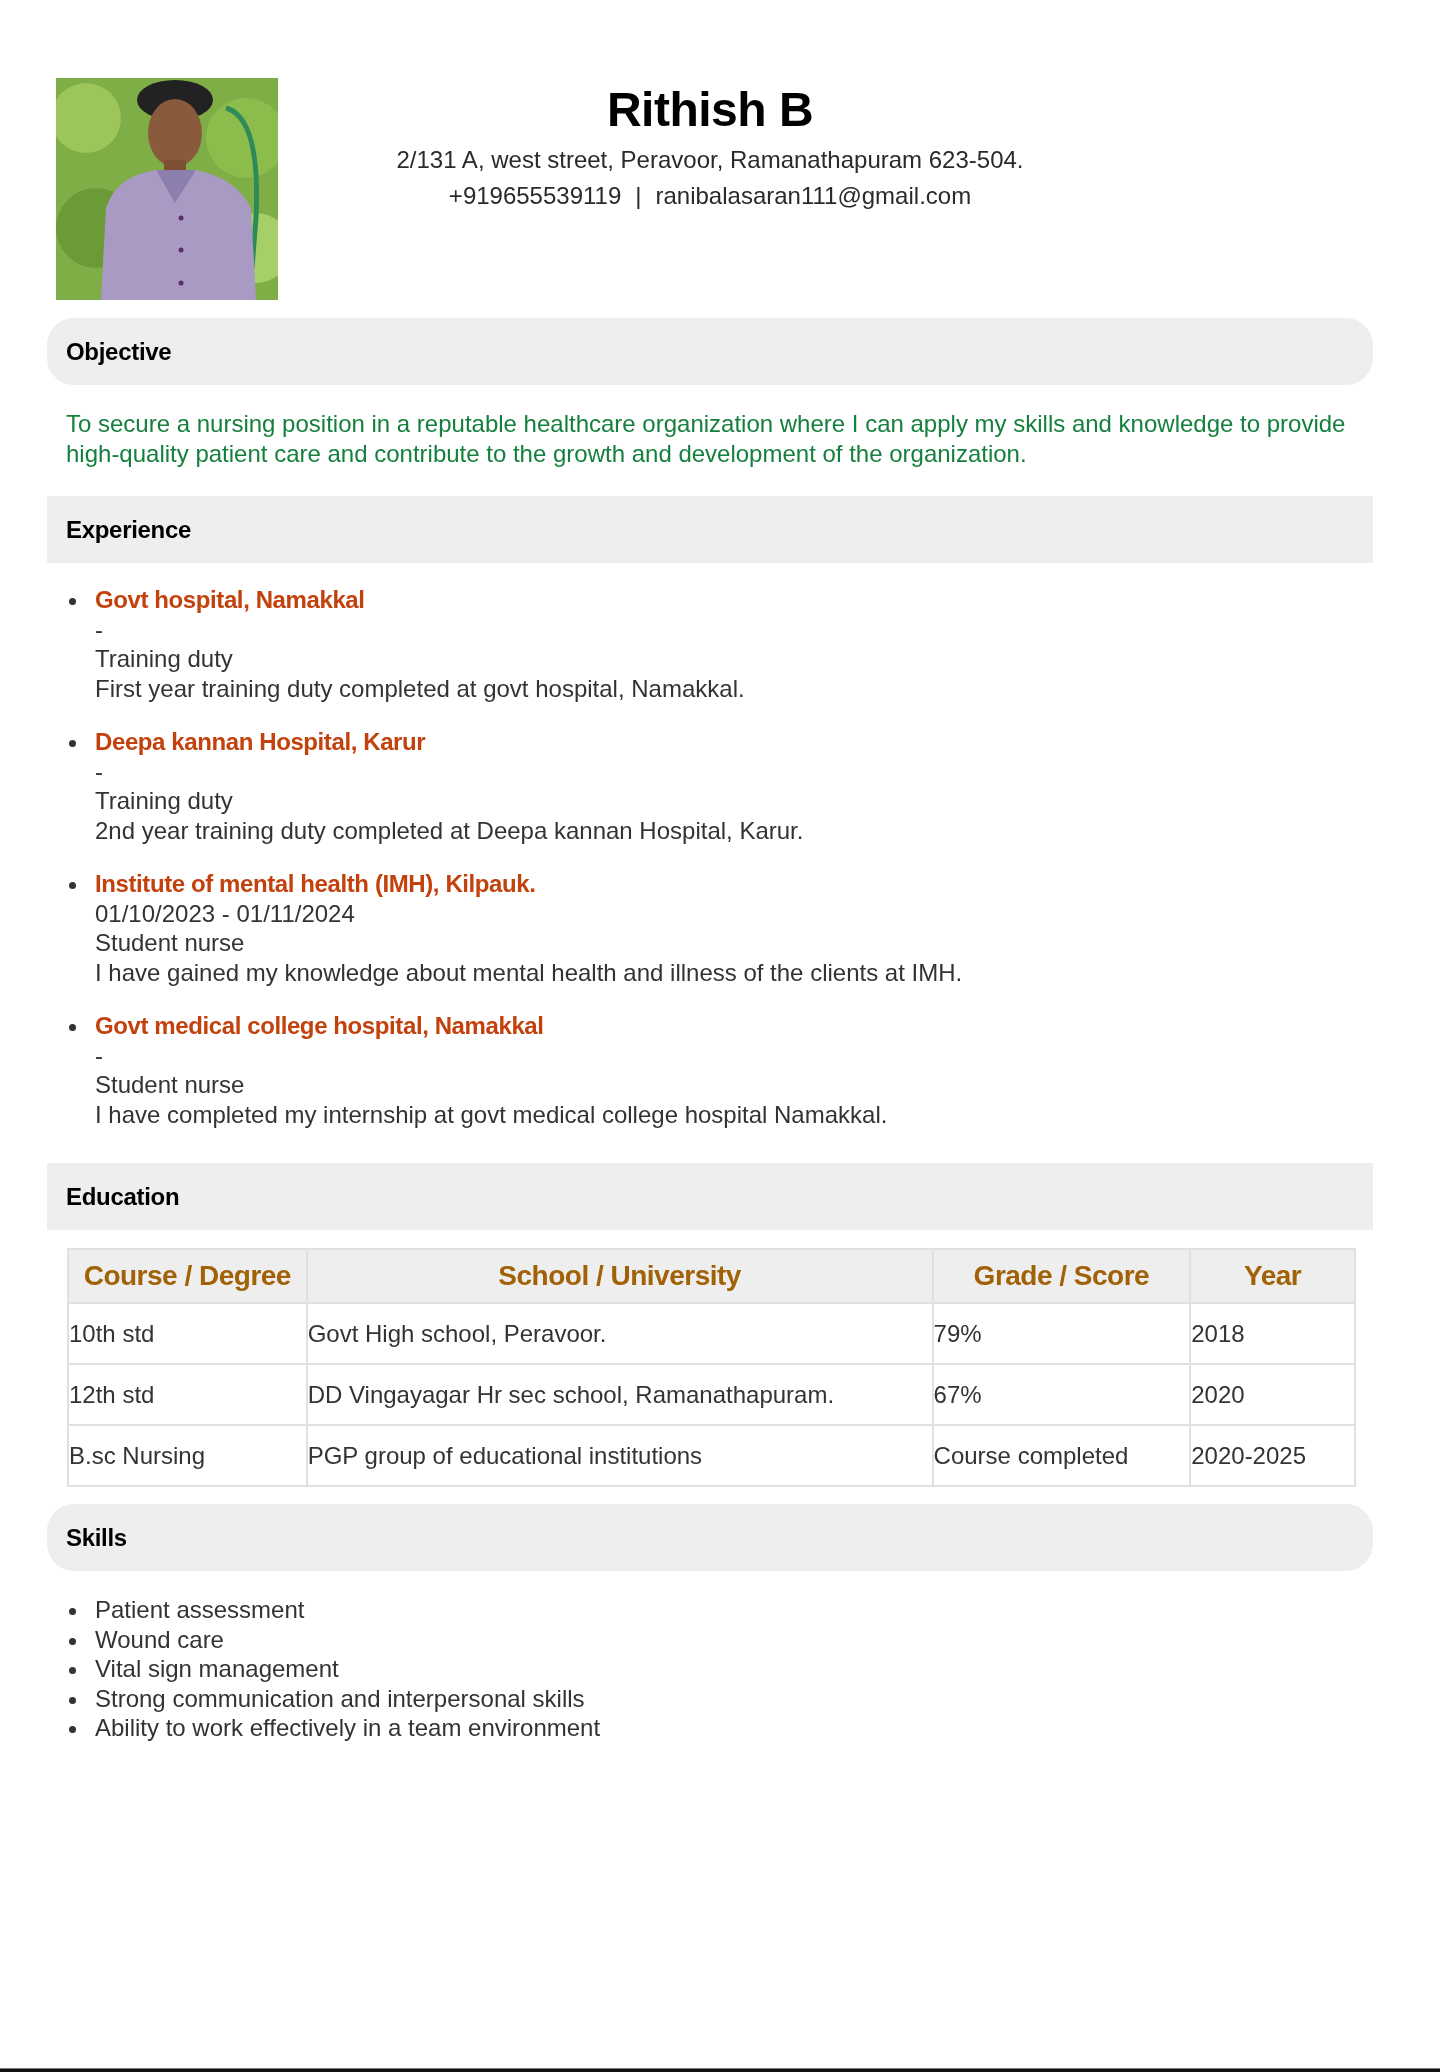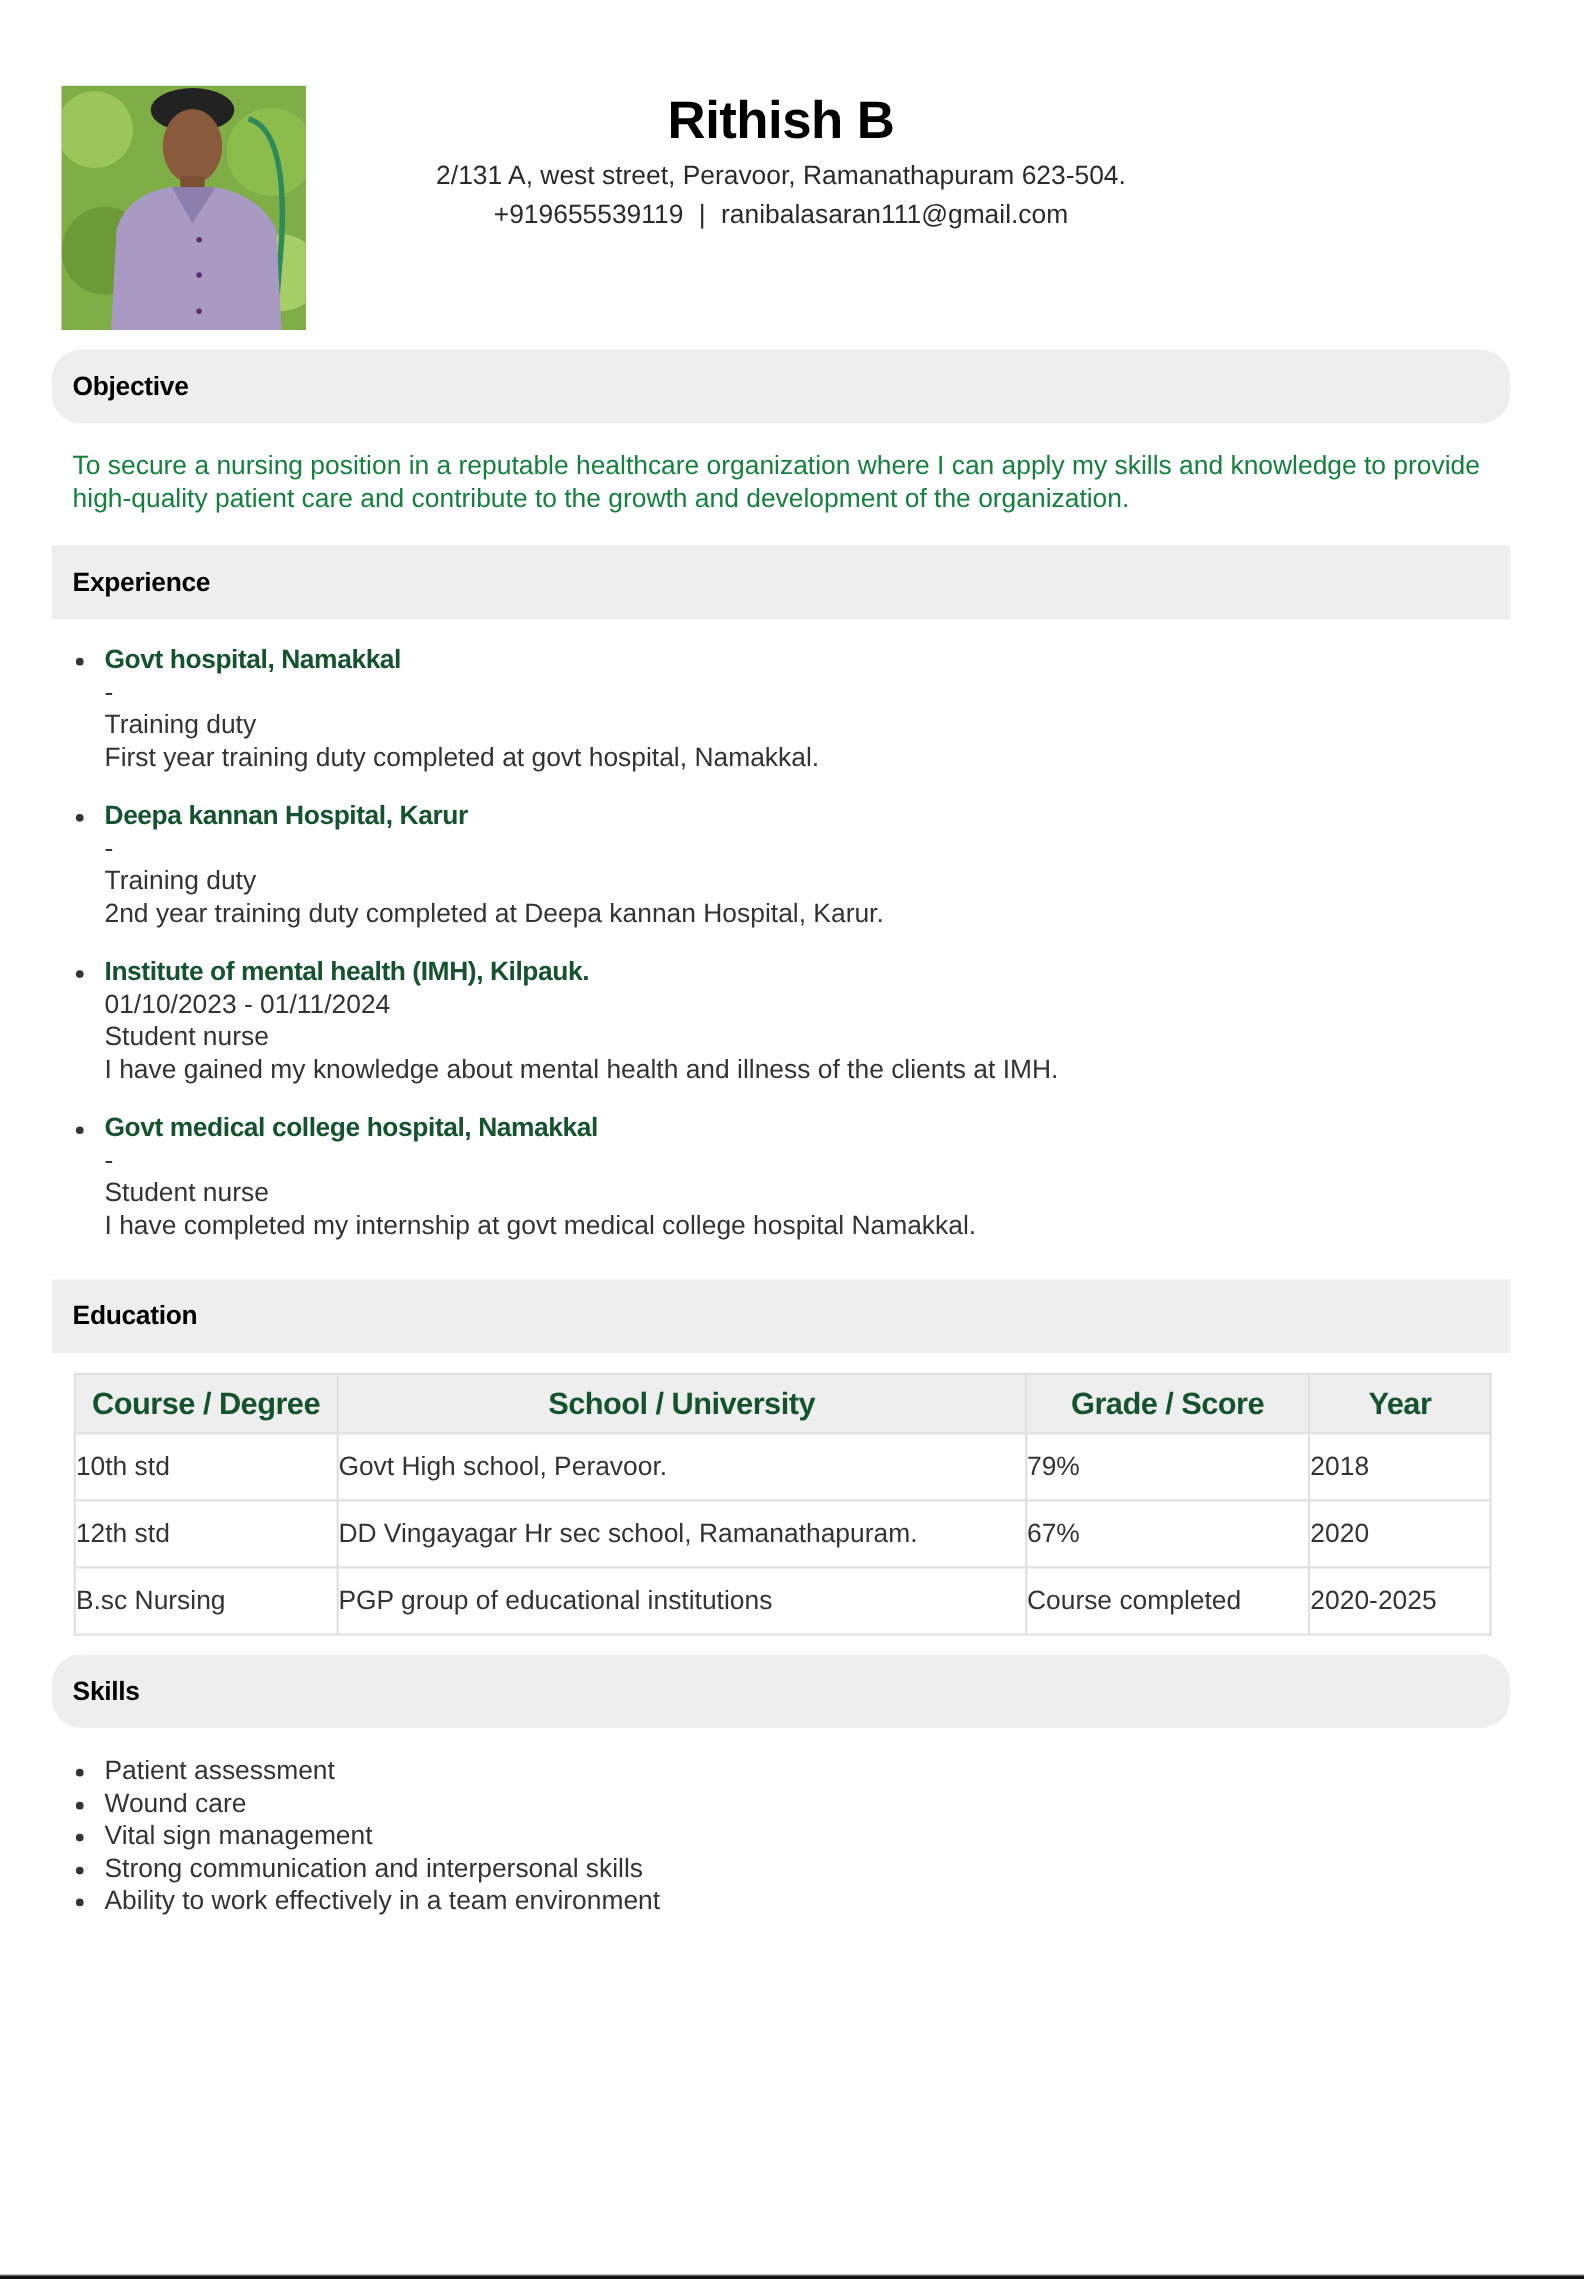--- a/index.html
+++ b/index.html
@@ -52,34 +52,34 @@
     list-style: none;
   }
   ul.exp-list li {
     position: relative; padding-left: 29px; margin-bottom: 24px;
     font-size: 24px; line-height: 29.5px; color: #333333;
   }
   ul.exp-list li::before {
     content: ""; position: absolute; left: 3px; top: 13px;
     width: 7px; height: 7px; border-radius: 50%; background: #333333;
   }
-  .exp-title { font-weight: bold; color: #14532d; letter-spacing: -0.4px; }
+  .exp-title { font-weight: bold; color: #c2410c; letter-spacing: -0.4px; }
   .exp-line { display: block; }
 
   table.edu {
     position: absolute; left: 67px; top: 1248px; width: 1289px;
     border-collapse: collapse;
     font-size: 24px; color: #333333;
   }
   table.edu th, table.edu td {
     border: 2px solid #e0e0e0;
   }
   table.edu th {
     background: #eeeeee; font-weight: bold; height: 54px;
-    font-size: 28px; color: #14532d; text-align: center; letter-spacing: -0.5px;
+    font-size: 28px; color: #a16207; text-align: center; letter-spacing: -0.5px;
   }
   table.edu td {
     height: 61px; text-align: left;
   }
 
   ul.skills {
     position: absolute; left: 66px; top: 1595px; width: 1000px;
     list-style: none;
   }
   ul.skills li {

